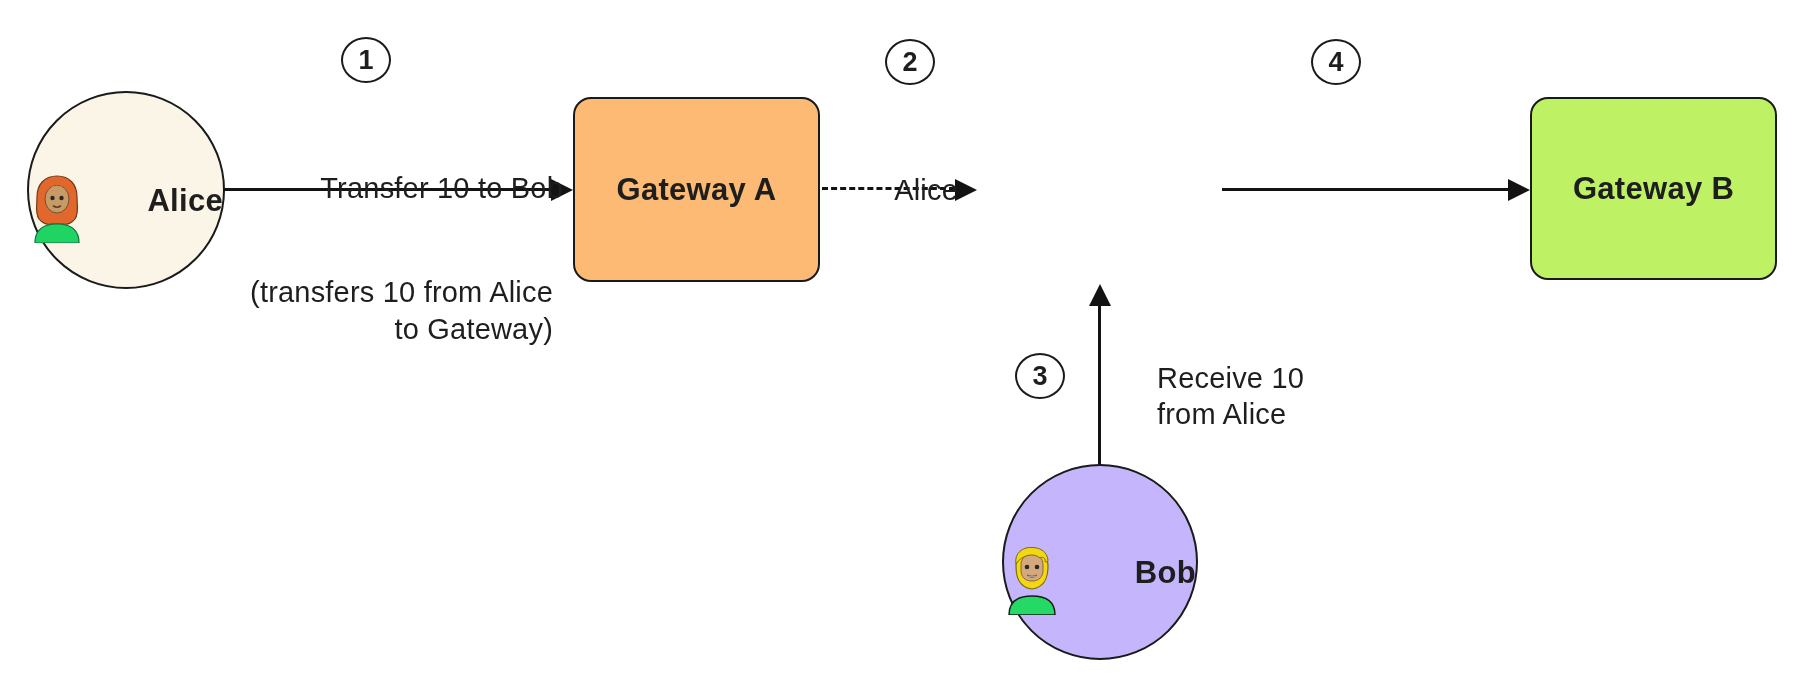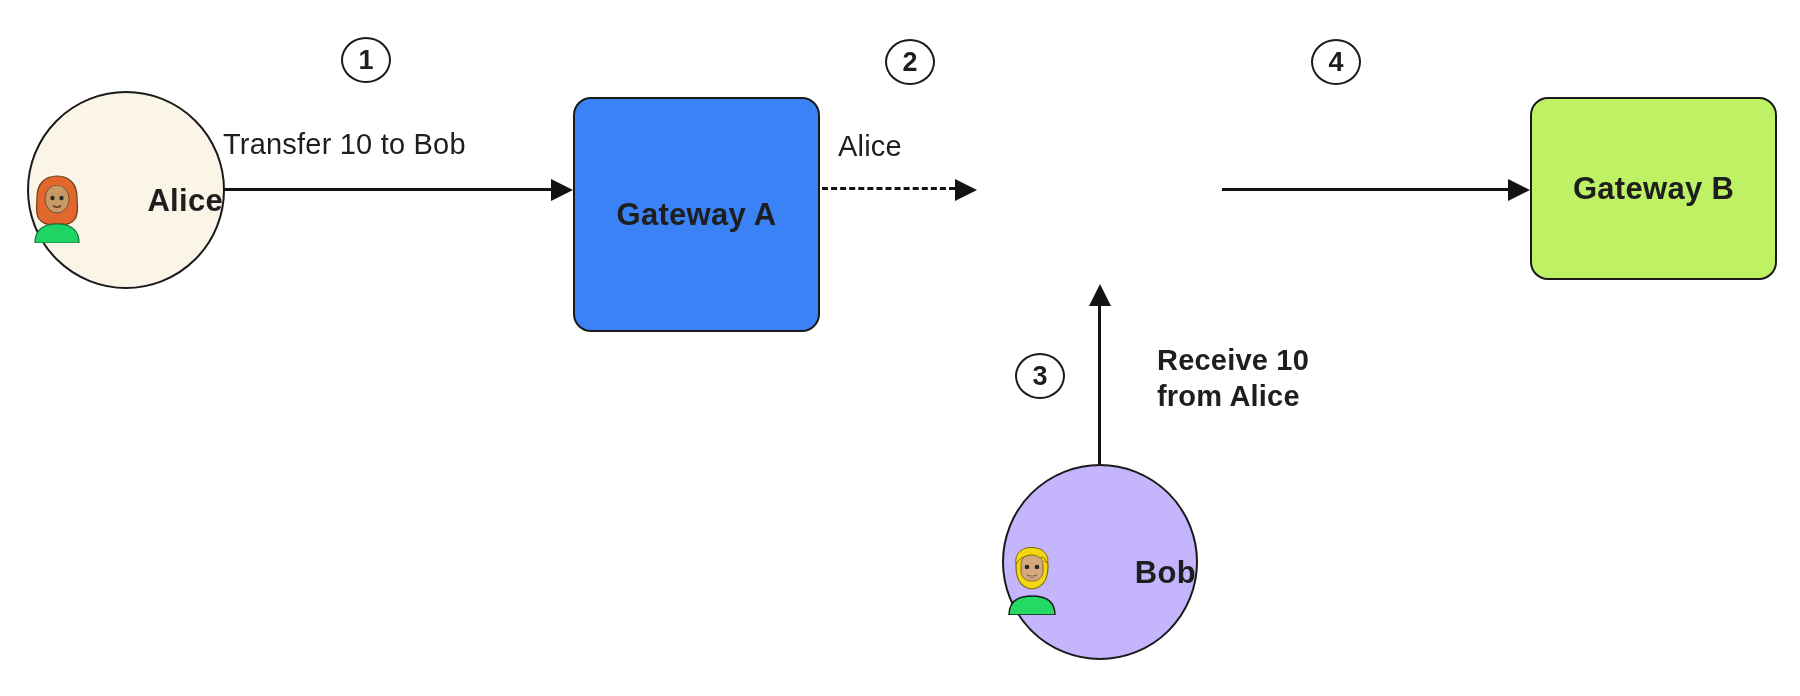--- a/index.html
+++ b/index.html
@@ -75,21 +75,21 @@
 
   
   .elabel {
     position: absolute;
     font-size: 29px;
     font-weight: 500;
     line-height: 37px;
     color: #1e1e1e;
     letter-spacing: 0.2px;
   }
-  .center { text-align: left; }
+  .center { text-align: right; margin-top: 44px; }
 </style>
 </head>
 <body>
 
 <div id="stage">
 
   <div class="node person" style="left: 27px; top: 91px; width: 198px; height: 198px; background: rgb(251, 245, 232);">
     <span class="avatar">
       <svg width="56" height="70" viewBox="0 0 56 70">
         <path d="M28 3 C15 3 8 12 8 24 C8 33 6 40 10 46 C13 50 18 52 22 51 L34 51 C38 52 43 50 46 46 C50 40 48 33 48 24 C48 12 41 3 28 3 Z" fill="#E2672C" stroke="#6e3a14" stroke-width="1.2"></path>
@@ -103,22 +103,23 @@
     </span>
     <span class="node-label">Alice</span>
   </div>
 
   <div class="hline" style="left:223px; top:188px; width:330px;"></div>
   <div class="arrow-right" style="left:551px; top:179px;"></div>
   <div class="badge" style="left: 341px; top: 37px; background: rgb(255, 255, 255);">
     <span>1</span>
   </div>
   <div class="elabel center" style="left:223px; top:126px; width:340px;">Transfer 10 to Bob</div>
+  <div class="elabel center" style="left:243px; top:230px; width:310px;">(transfers 10 from Alice to Gateway)</div>
 
-  <div class="node gateway" style="left: 573px; top: 97px; width: 247px; height: 235px; background: #3b82f6;">
+  <div class="node gateway" style="left: 573px; top: 97px; width: 247px; height: 185px; background: #fdba74;">
     <span class="node-label">Gateway A</span>
   </div>
 
   <div class="dline" style="left:822px; top:187px; width:133px;"></div>
   <div class="arrow-right" style="left:955px; top:179px;"></div>
   <div class="badge" style="left: 885px; top: 39px; background: rgb(255, 255, 255);">
     <span>2</span>
   </div>
   <div class="elabel center" style="left:838px; top:128px; width:120px;">Alice</div>
 
@@ -131,21 +132,21 @@
 
   <div class="node gateway" style="left: 1530px; top: 97px; width: 247px; height: 183px; background: #bef264;">
     <span class="node-label">Gateway B</span>
   </div>
 
   <div class="vline" style="left:1098px; top:304px; height:161px;"></div>
   <div class="arrow-up" style="left:1089px; top:284px;"></div>
   <div class="badge" style="left: 1015px; top: 353px; background: rgb(255, 255, 255);">
     <span>3</span>
   </div>
-  <div class="elabel" style="left:1157px; top:342px; width:190px; line-height:36px;font-weight:bold;">Receive 10 from Alice</div>
+  <div class="elabel" style="left:1157px; top:360px; width:190px; line-height:36px;">Receive 10 from Alice</div>
 
   <div class="node person" style="left: 1002px; top: 464px; width: 196px; height: 196px; background: #c4b5fd;">
     <span class="avatar">
       <svg width="56" height="70" viewBox="0 0 56 70">
         <path d="M5 70 C5 56 14 51 28 51 C42 51 51 56 51 70 Z" fill="#24D964" stroke="#1a1a1a" stroke-width="1.5"></path>
         <path d="M28 5 C18 5 12 12 12 21 C12 31 14 42 28 44 C42 42 44 31 44 21 C44 12 38 5 28 5 Z" fill="#F3D714" stroke="#7a6d0a" stroke-width="1.2"></path>
         <path d="M17 20 C17 13 22 9 28 9 C34 9 39 13 39 20 L39 25 C39 32 35 36 28 36 C21 36 17 32 17 25 Z" fill="#D4A97D" stroke="#6e5132" stroke-width="0.8"></path>
         <path d="M12 19 C10 8 19 1.5 29 2.5 C37 3 43 7 44 15 C44 17 42.5 17.5 41 16.5 C42 13 38 11 36 13 C30 7.5 18 9.5 12 19 Z" fill="#F3D714" stroke="#7a6d0a" stroke-width="1"></path>
         <circle cx="23" cy="22" r="2.3" fill="#2a2a2a"></circle>
         <circle cx="33" cy="22" r="2.3" fill="#2a2a2a"></circle>

